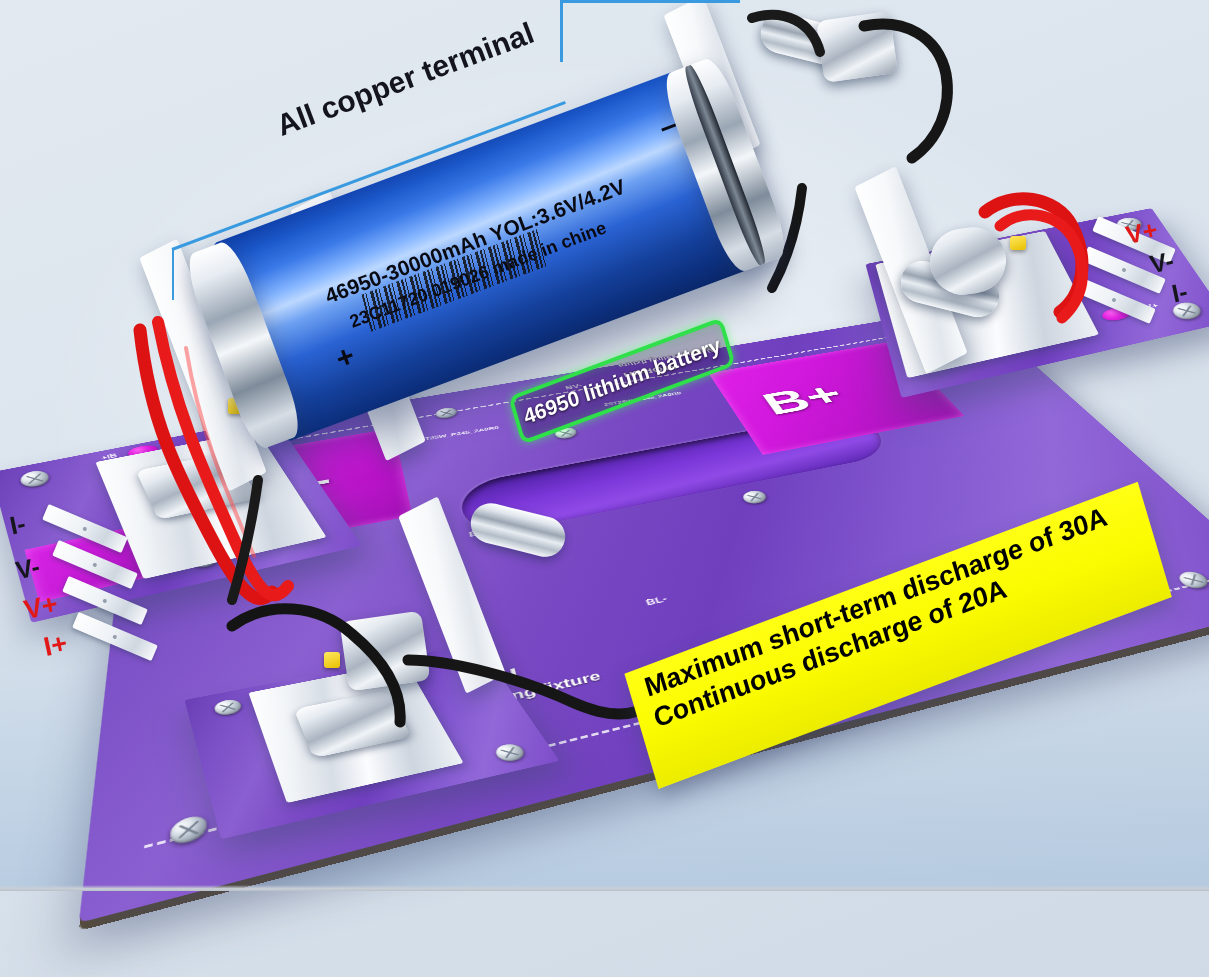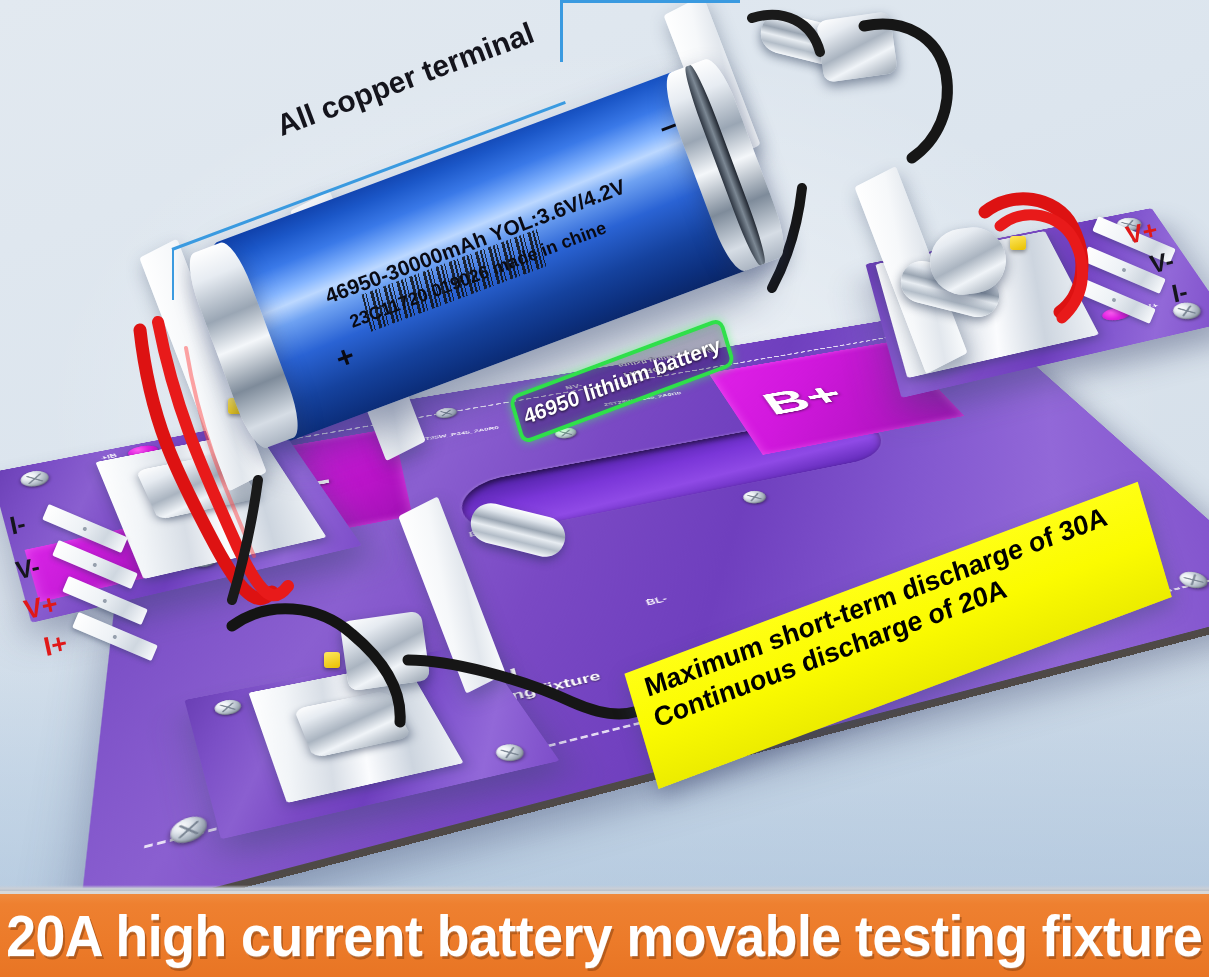--- a/index.html
+++ b/index.html
@@ -397,17 +397,14 @@
     <span style="font-size:21px;">46950 lithium battery</span>
   </div>
 
   <div class="yellow-banner" style="left:600px; top:500px; width:548px; height:120px;
               transform: rotate(-20.5deg) skewX(-4deg); transform-origin: 90% 20%;">
     <div style="font-size:27px;">Maximum short-term discharge of 30A</div>
     <div style="font-size:27px;">Continuous discharge of 20A</div>
   </div>
 
   <div class="banner-sep"></div>
-  <div class="banner">
-    <div class="banner-text">20A high current battery movable testing fixture</div>
-  </div>
 
 </div>
 
 </body></html>

